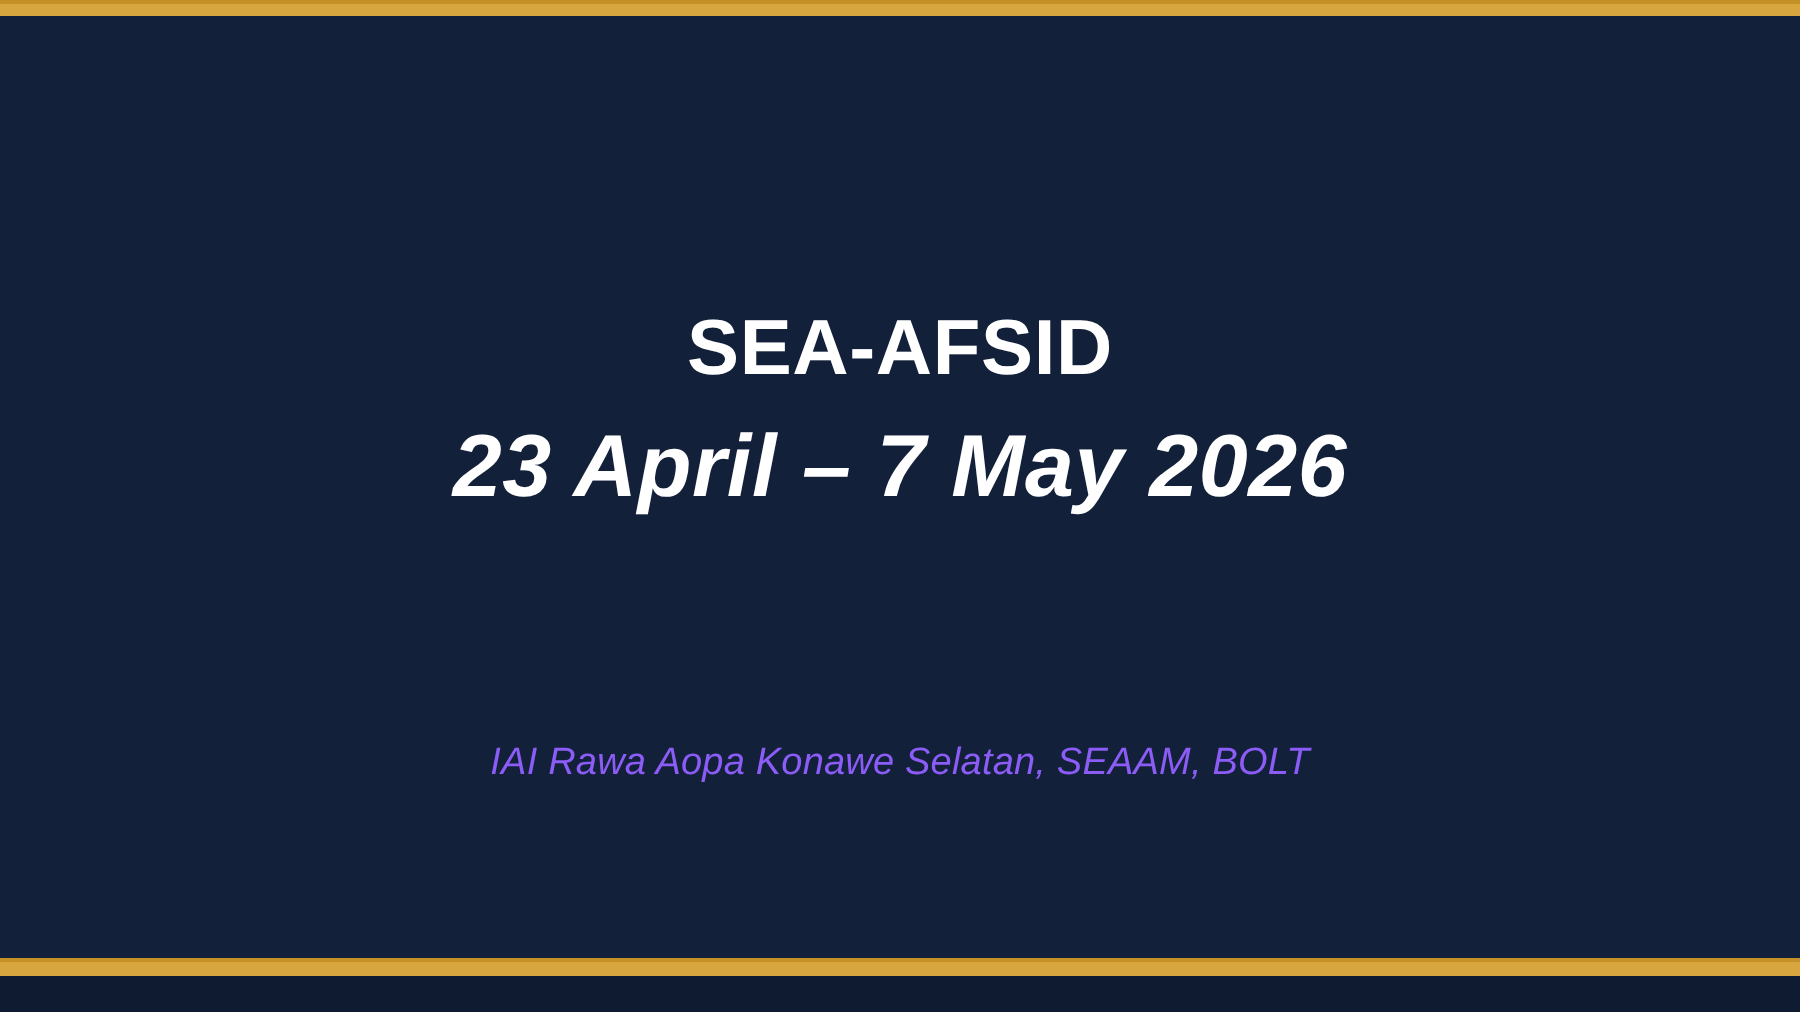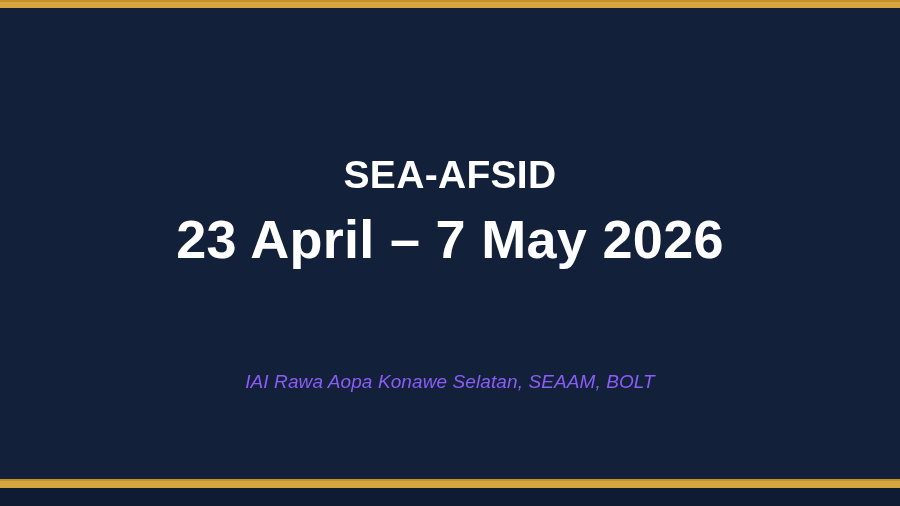--- a/index.html
+++ b/index.html
@@ -60,21 +60,22 @@
     color: #ffffff;
     font-weight: bold;
     letter-spacing: 0.3px;
     line-height: 1.0;
   }
   .title-line-1 {
     font-size: 39px;
     padding-bottom: 18px;
   }
   .title-line-2 {
-    font-size: 54px;
+    font-size: 44px;
+    font-style: italic;
   }
 
   
   .subtitle-block {
     position: absolute;
     left: 0;
     top: 371px;
     width: 900px;
     text-align: center;
   }

